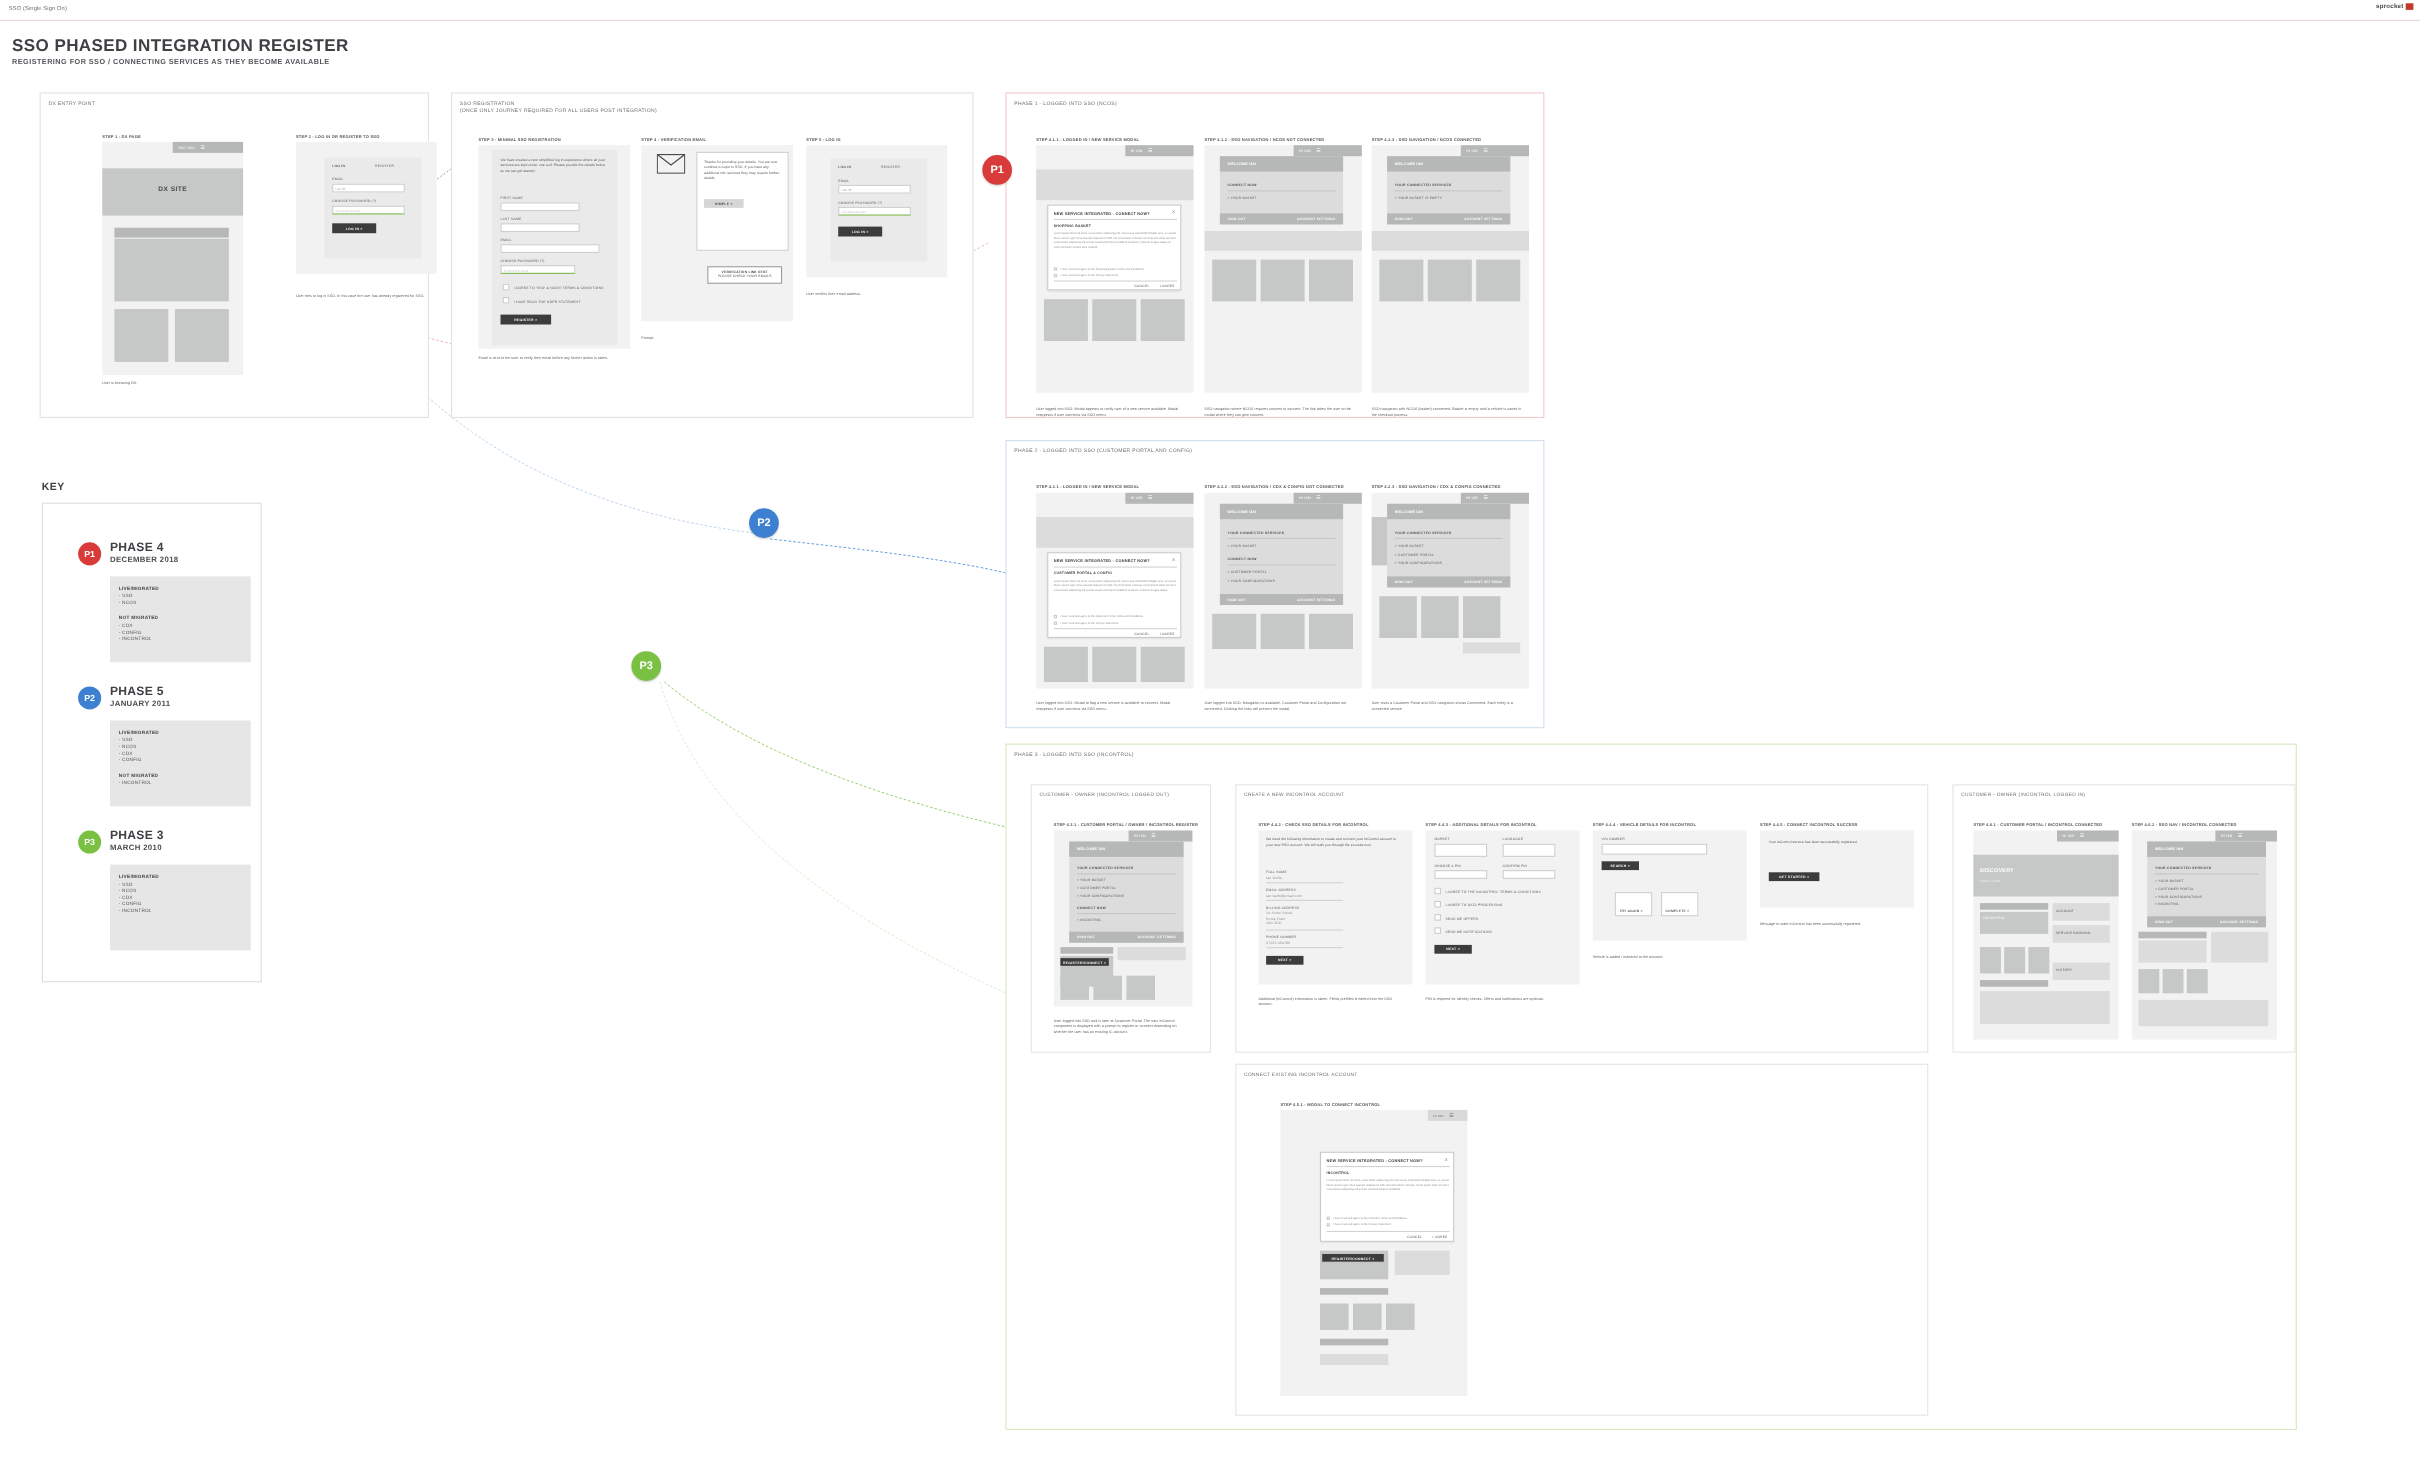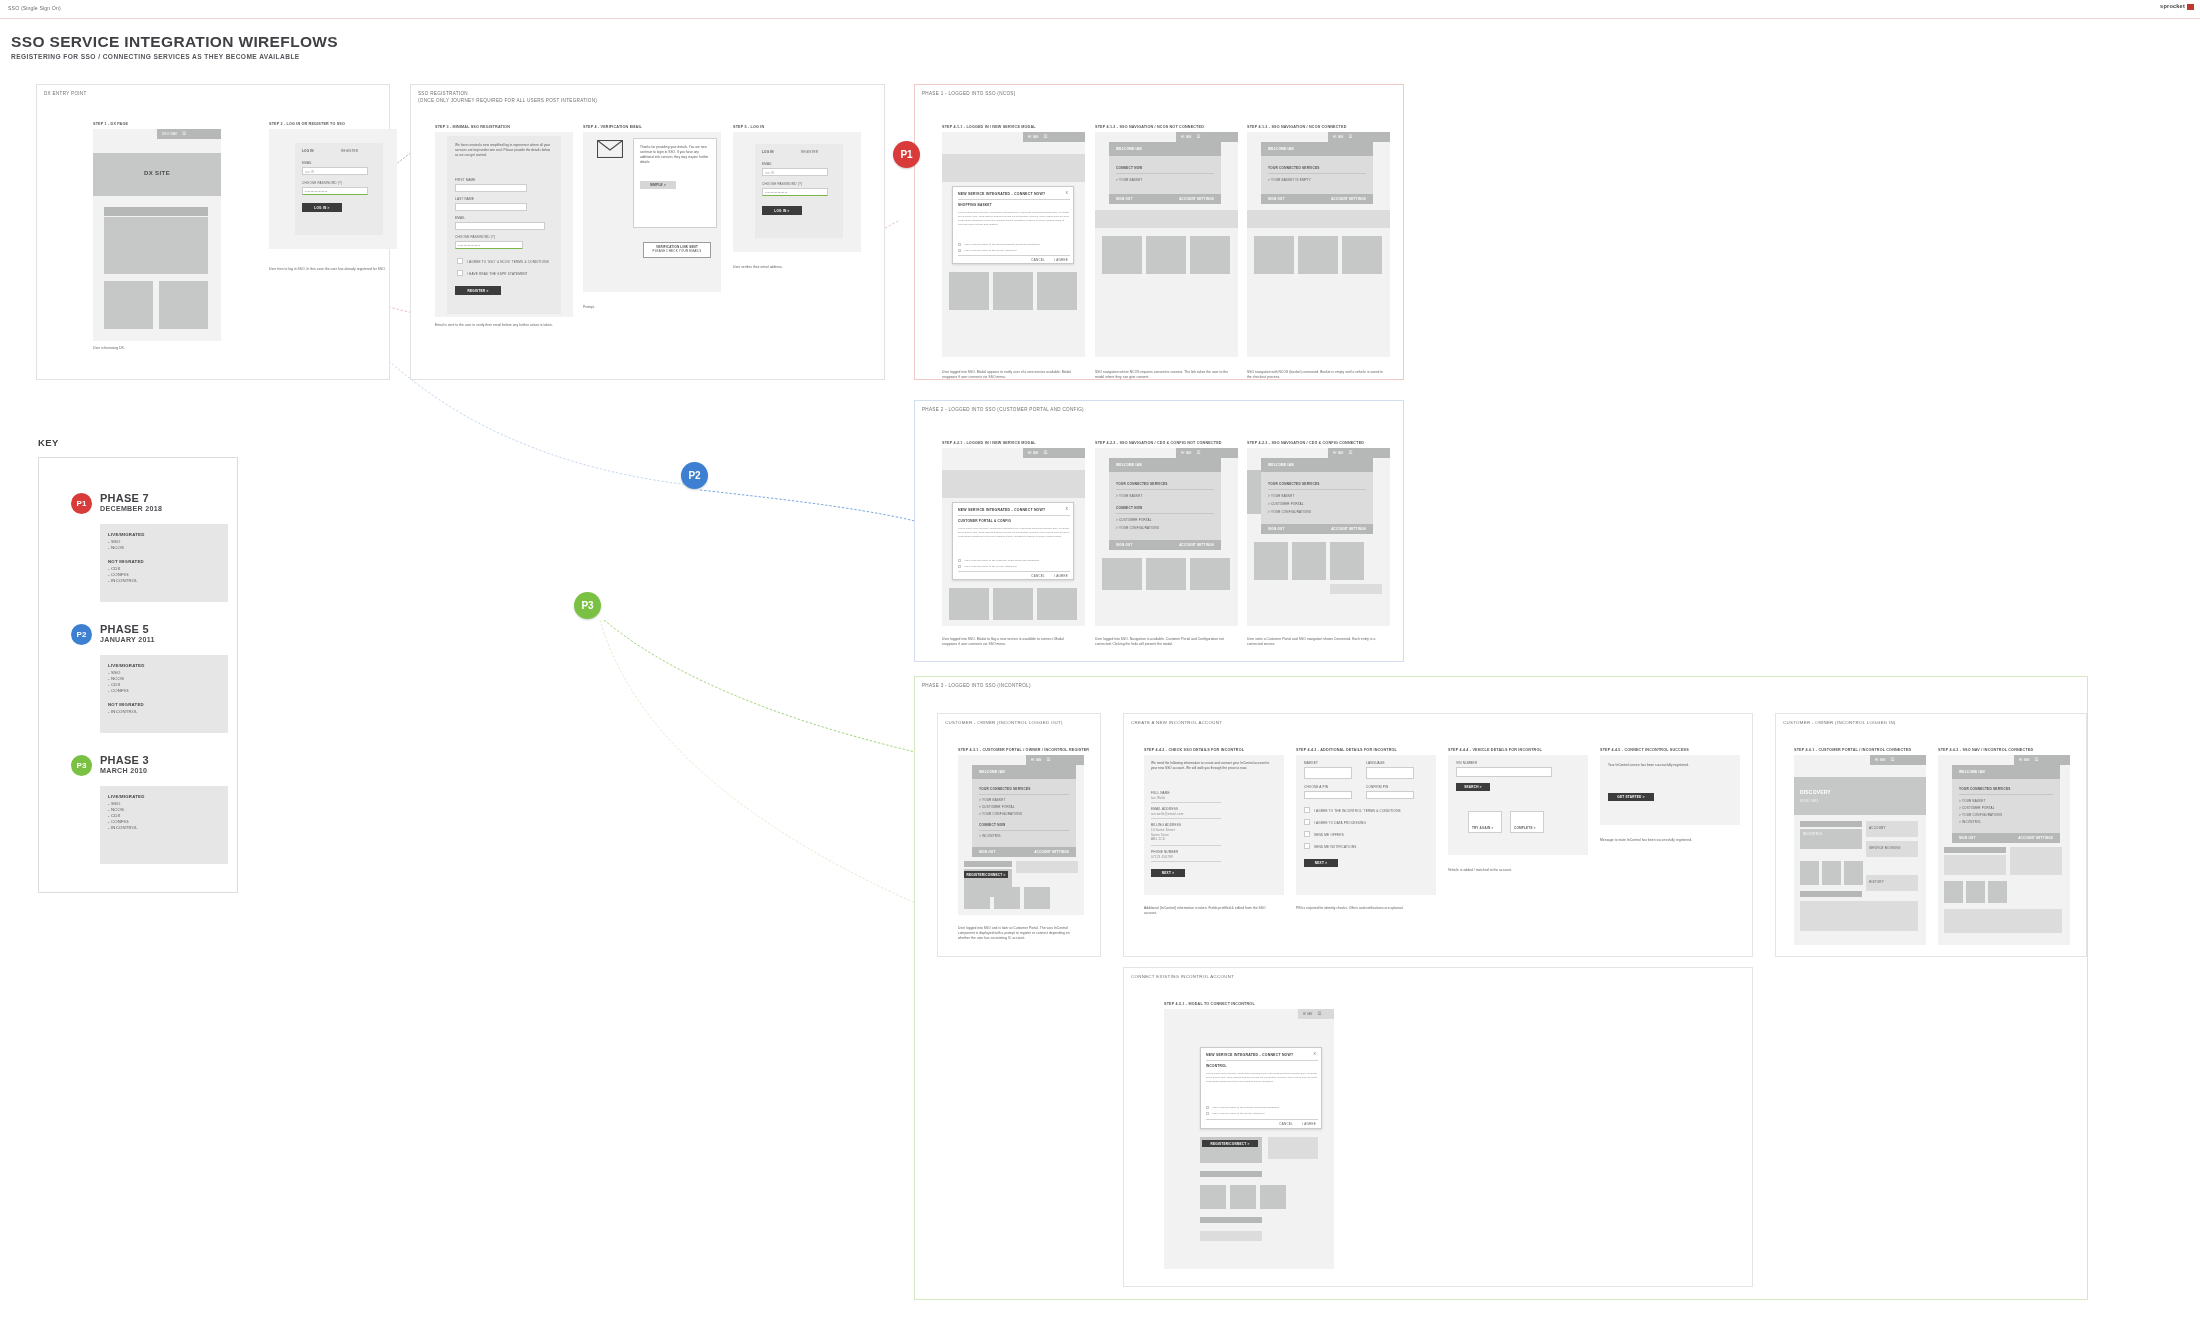--- a/index.html
+++ b/index.html
@@ -268,21 +268,21 @@
 </head>
 <body>
 
 <div id="root">
 
   <div class="topbar">
     <div class="crumb">SSO (Single Sign On)</div>
     <div class="brand"><span>sprocket</span><span class="sq"></span></div>
   </div>
 
-  <div class="doc-title">SSO SERVICE INTEGRATION WIREFLOWS</div>
+  <div class="doc-title">SSO PHASED INTEGRATION REGISTER</div>
   <div class="doc-sub">REGISTERING FOR SSO / CONNECTING SERVICES AS THEY BECOME AVAILABLE</div>
 
   <svg class="links" viewBox="0 0 2200 1326">
     <defs>
       <marker id="ar-r" markerWidth="7" markerHeight="7" refX="5" refY="3.5" orient="auto">
         <path d="M0,0 L7,3.5 L0,7 z" fill="#d93a3a"></path>
       </marker>
       <marker id="ar-b" markerWidth="7" markerHeight="7" refX="5" refY="3.5" orient="auto">
         <path d="M0,0 L7,3.5 L0,7 z" fill="#3d7fd1"></path>
       </marker>
@@ -845,21 +845,21 @@
         </div>
       </div>
     </div>
   </div>
 
   <div class="key-head">KEY</div>
   <div class="key-box">
 
     <div class="key-entry" style="left:32px; top:35px; width:160px;">
       <div class="key-dot" style="left:0; top:0; background:#d93a3a;">P1</div>
-      <div class="key-name">PHASE 7</div>
+      <div class="key-name">PHASE 4</div>
       <div class="key-date">DECEMBER 2018</div>
       <div class="key-panel" style="top:31px; height:78px;">
         <div class="key-sect" style="top:8px;">LIVE/MIGRATED</div>
         <div class="key-li" style="top:15px;">- SSO</div>
         <div class="key-li" style="top:21px;">- NCOS</div>
         <div class="key-sect" style="top:35px;">NOT MIGRATED</div>
         <div class="key-li" style="top:42px;">- CDX</div>
         <div class="key-li" style="top:48px;">- CONFIG</div>
         <div class="key-li" style="top:54px;">- INCONTROL</div>
       </div>

